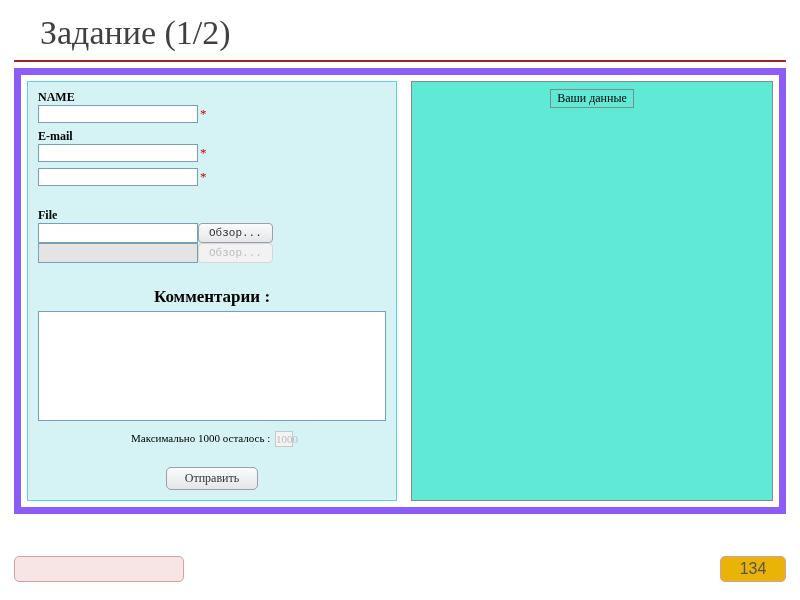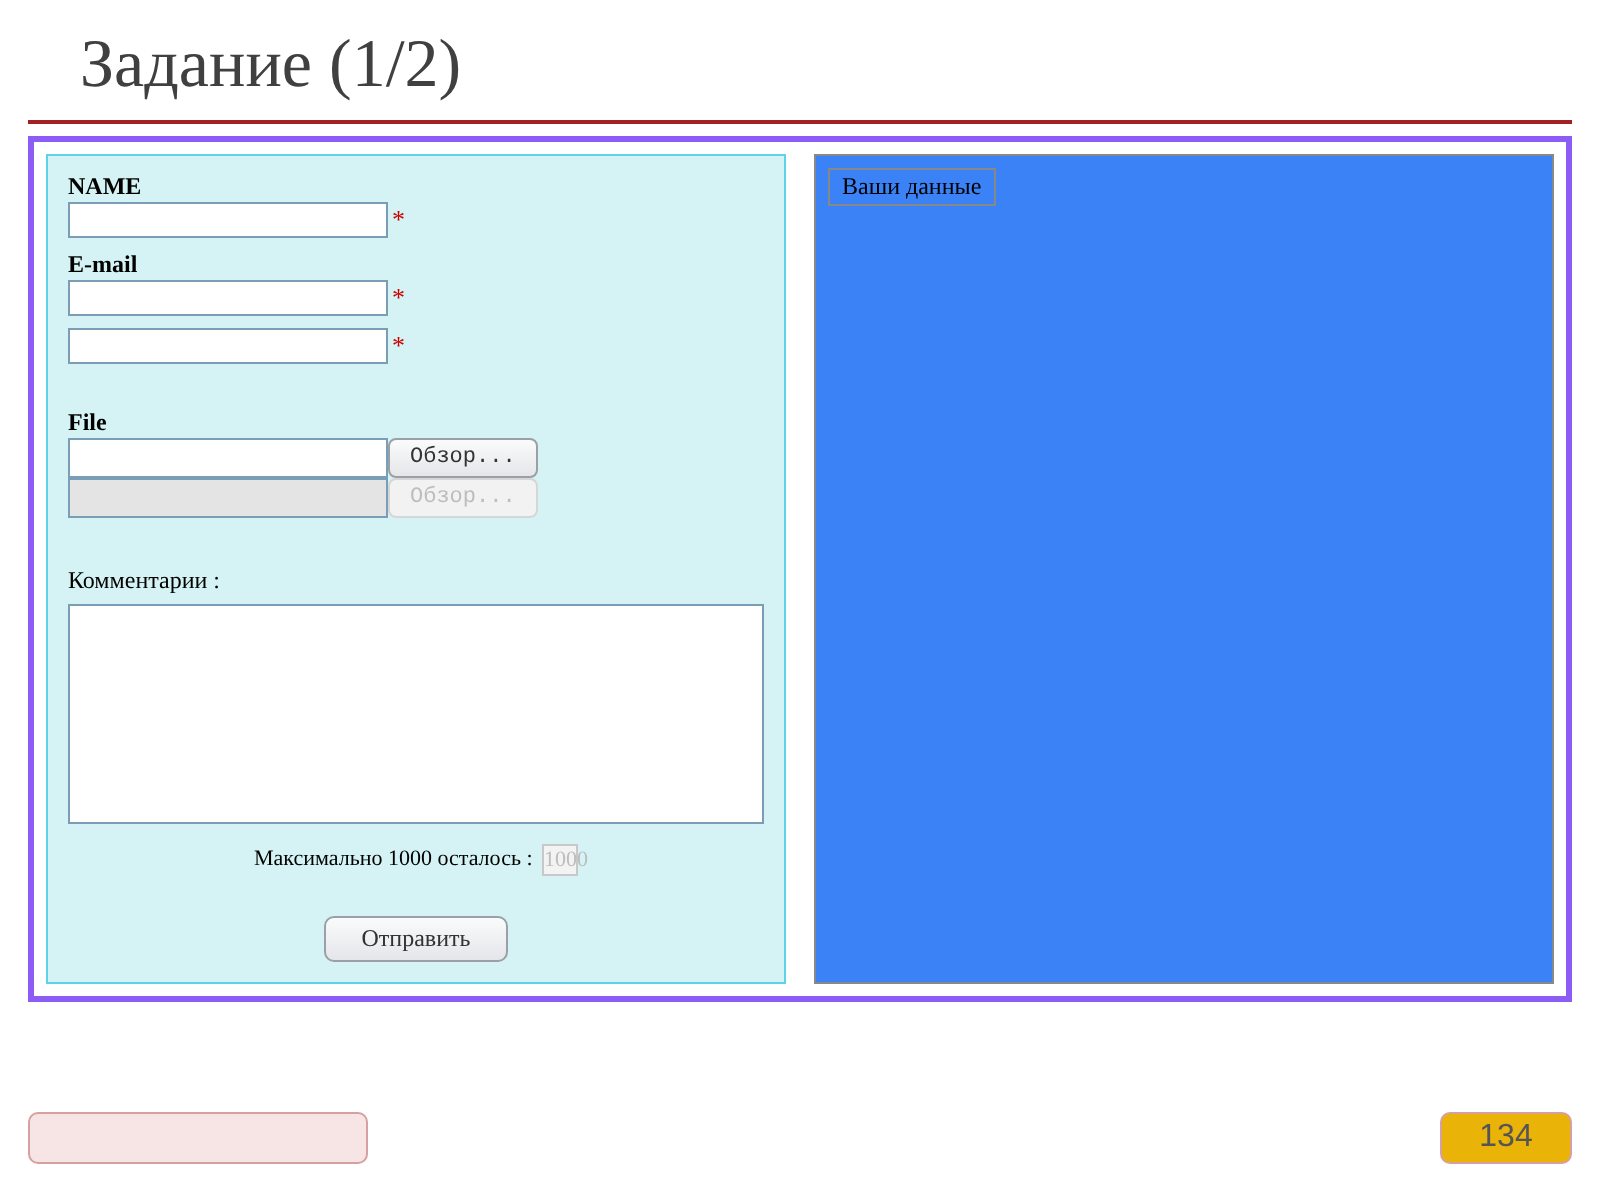--- a/index.html
+++ b/index.html
@@ -13,21 +13,21 @@
   }
   .title {
     color: #404040;
     font-size: 34px;
     padding: 14px 0 8px 26px;
     border-bottom: 2px solid #a52020;
     margin: 0 14px 0 14px;
   }
   .container {
     margin: 6px 14px 0 14px;
-    border: 3px solid #8b5cf6;
+    border: 7px solid #8b5cf6;
     display: flex;
     gap: 14px;
     padding: 6px;
   }
   .form-panel {
     width: 370px;
     background: #d5f3f4;
     border: 1px solid #5cd3e8;
     padding: 8px 10px 10px 10px;
     font-family: 'Times New Roman', serif;
@@ -69,21 +69,21 @@
     padding: 0 10px;
     color: #333;
     cursor: pointer;
   }
   .browse-btn.disabled {
     color: #bdbdbd;
     background: #f2f2f2;
     border-color: #d6d6d6;
     cursor: default;
   }
-  .comments-label { font-weight: normal; font-size: 12px; margin: 24px 0 4px 0; }
+  .comments-label { font-weight: bold; font-size: 17px; margin: 24px 0 4px 0; text-align: center; }
   .comments-box {
     width: 348px;
     height: 110px;
     border: 1px solid #7a9db8;
     background: #fff;
     resize: none;
   }
   .counter-row {
     text-align: center;
     font-size: 11px;
@@ -108,23 +108,24 @@
     border-radius: 5px;
     background: linear-gradient(#fafbfc, #e4e6e9);
     font-size: 12px;
     font-family: Liberation Serif, serif;
     padding: 3px 18px;
     color: #333;
     cursor: pointer;
   }
   .output-panel {
     flex: 1;
-    background: #3b82f6;
+    background: #5eead4;
     border: 1px solid #888;
     padding: 6px;
+    text-align: center;
   }
   .output-legend {
     display: inline-block;
     border: 1px solid #888;
     padding: 1px 6px;
     font-size: 12px;
     font-family: 'Times New Roman', serif;
   }
   .page-badge {
     position: absolute;

